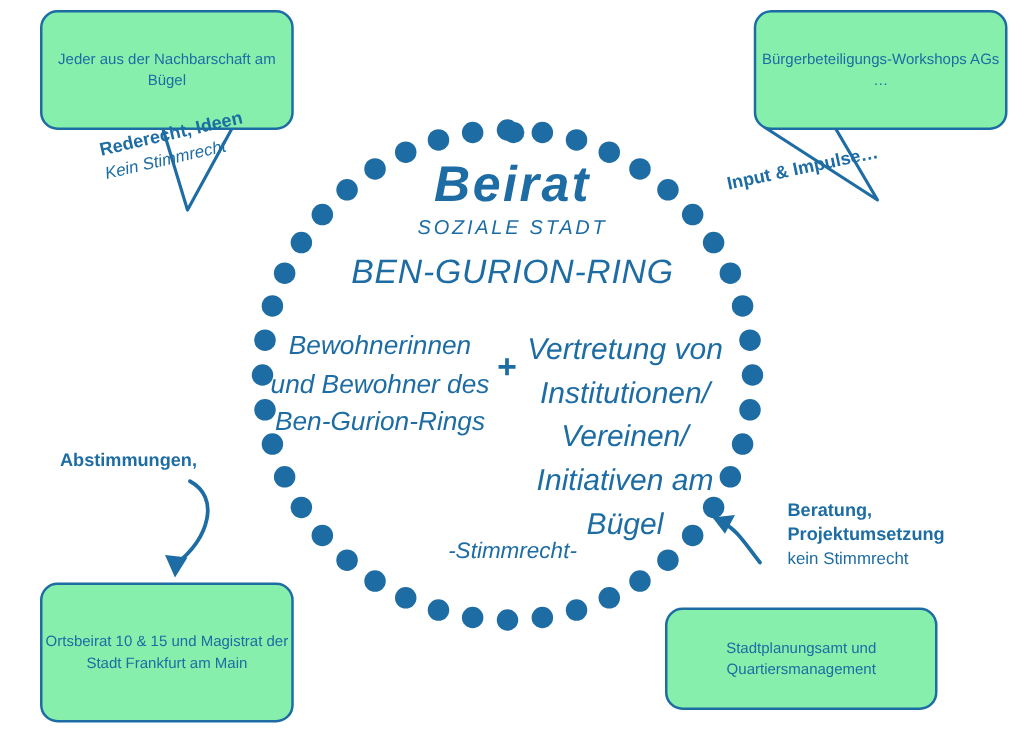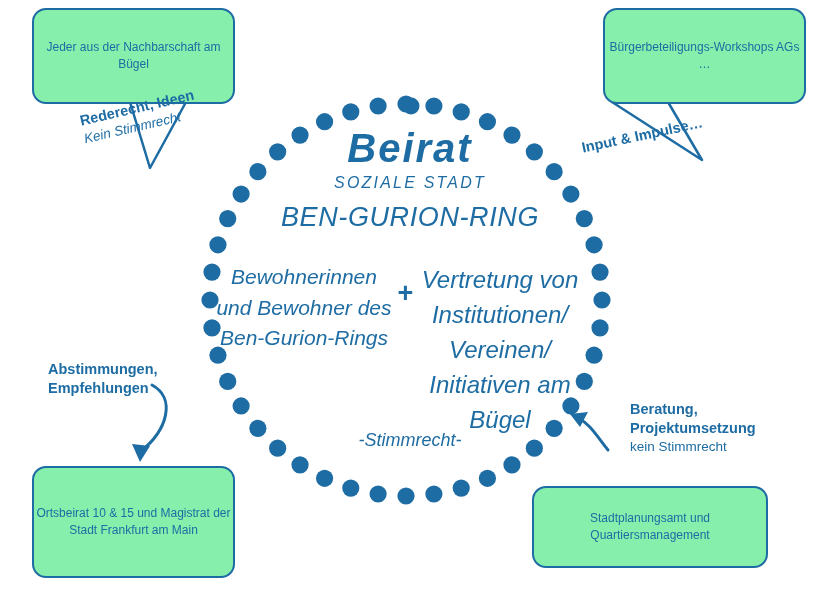--- a/index.html
+++ b/index.html
@@ -38,21 +38,21 @@
     align-items: flex-start;
     font-size: 12px;
     line-height: 1.38;
     z-index: 5;
   }
   .callout div { width: 100%; }
 
   #callout-top-left  { left: 32px;  top: 8px;   width: 203px; height: 96px; }
   #callout-top-right { left: 603px; top: 8px;   width: 203px; height: 96px; }
   #callout-bottom-left  { left: 32px;  top: 466px; width: 203px; height: 112px; }
-  #callout-bottom-right { left: 532px; top: 486px; width: 236px; height: 82px; }
+  #callout-bottom-right { left: 532px; top: 486px; width: 218px; height: 82px; }
 
   .edge-label {
     position: absolute;
     color: #1d6ca3;
     font-weight: bold;
     font-size: 14.5px;
     line-height: 1.3;
     z-index: 6;
     white-space: nowrap;
   }
@@ -226,21 +226,20 @@
     <div>Rederecht, Ideen</div>
     <div class="sub">Kein Stimmrecht</div>
   </div>
 
   <div class="edge-label" id="label-input">
     <div>Input &amp; Impulse…</div>
   </div>
 
   <div class="edge-label" id="label-abstimmungen">
     <div>Abstimmungen,</div>
-    <div>Empfehlungen</div>
   </div>
 
   <div class="edge-label" id="label-beratung">
     <div>Beratung,</div>
     <div>Projektumsetzung</div>
     <div class="sub-plain">kein Stimmrecht</div>
   </div>
 
 </div>
 

